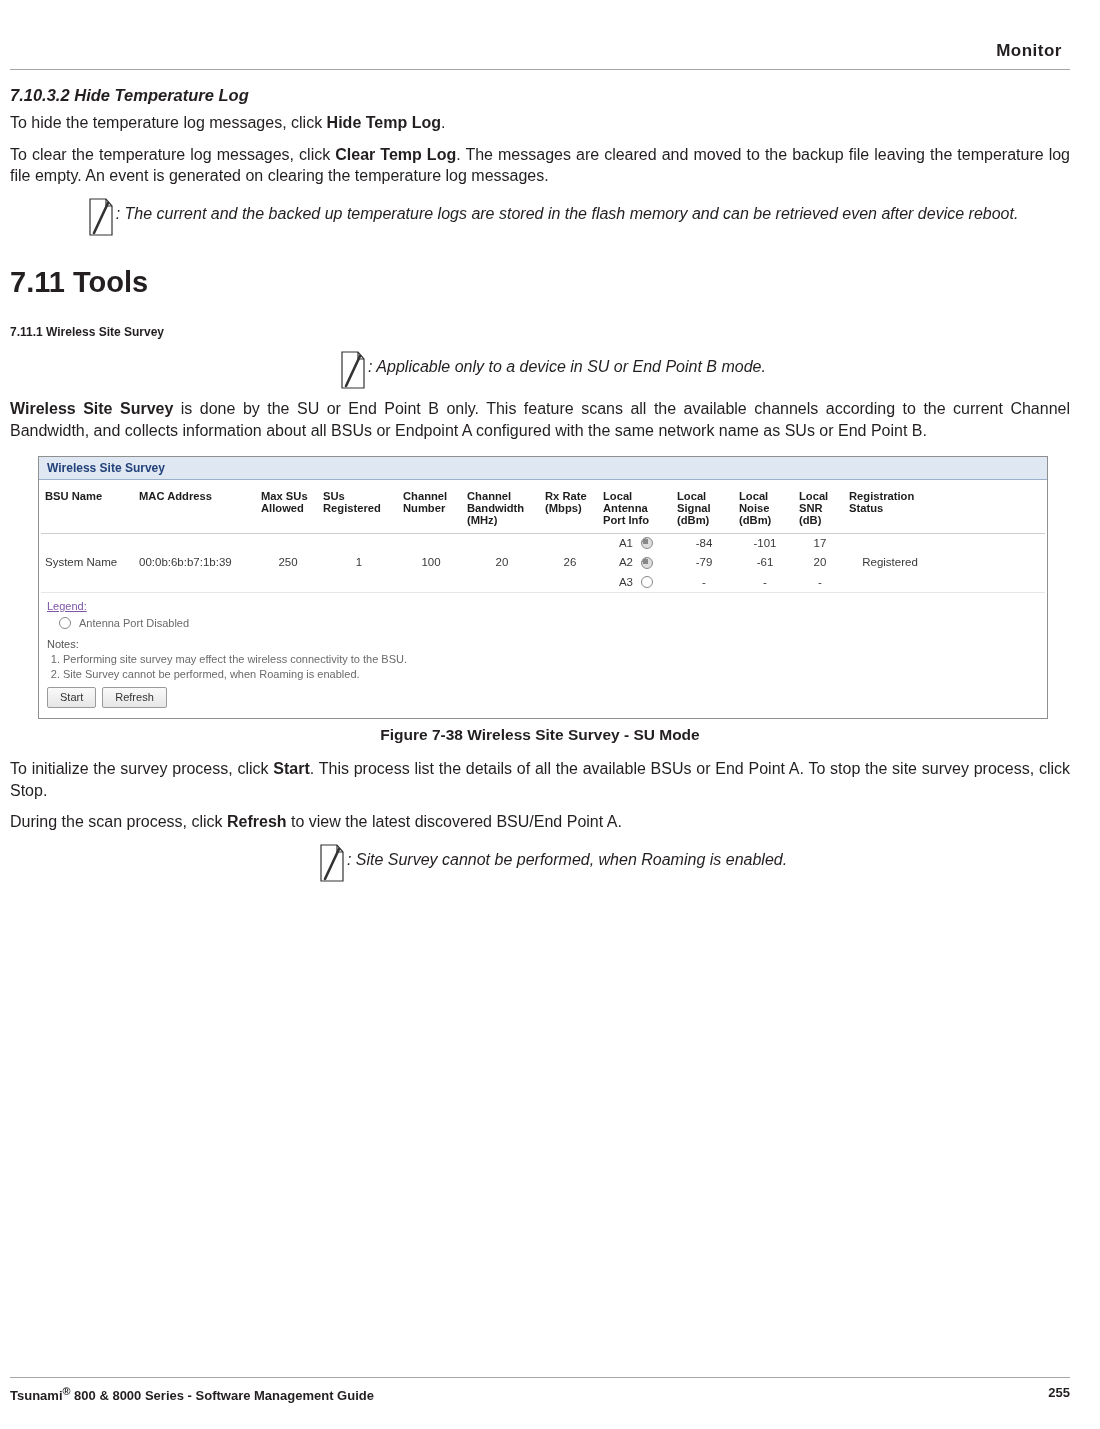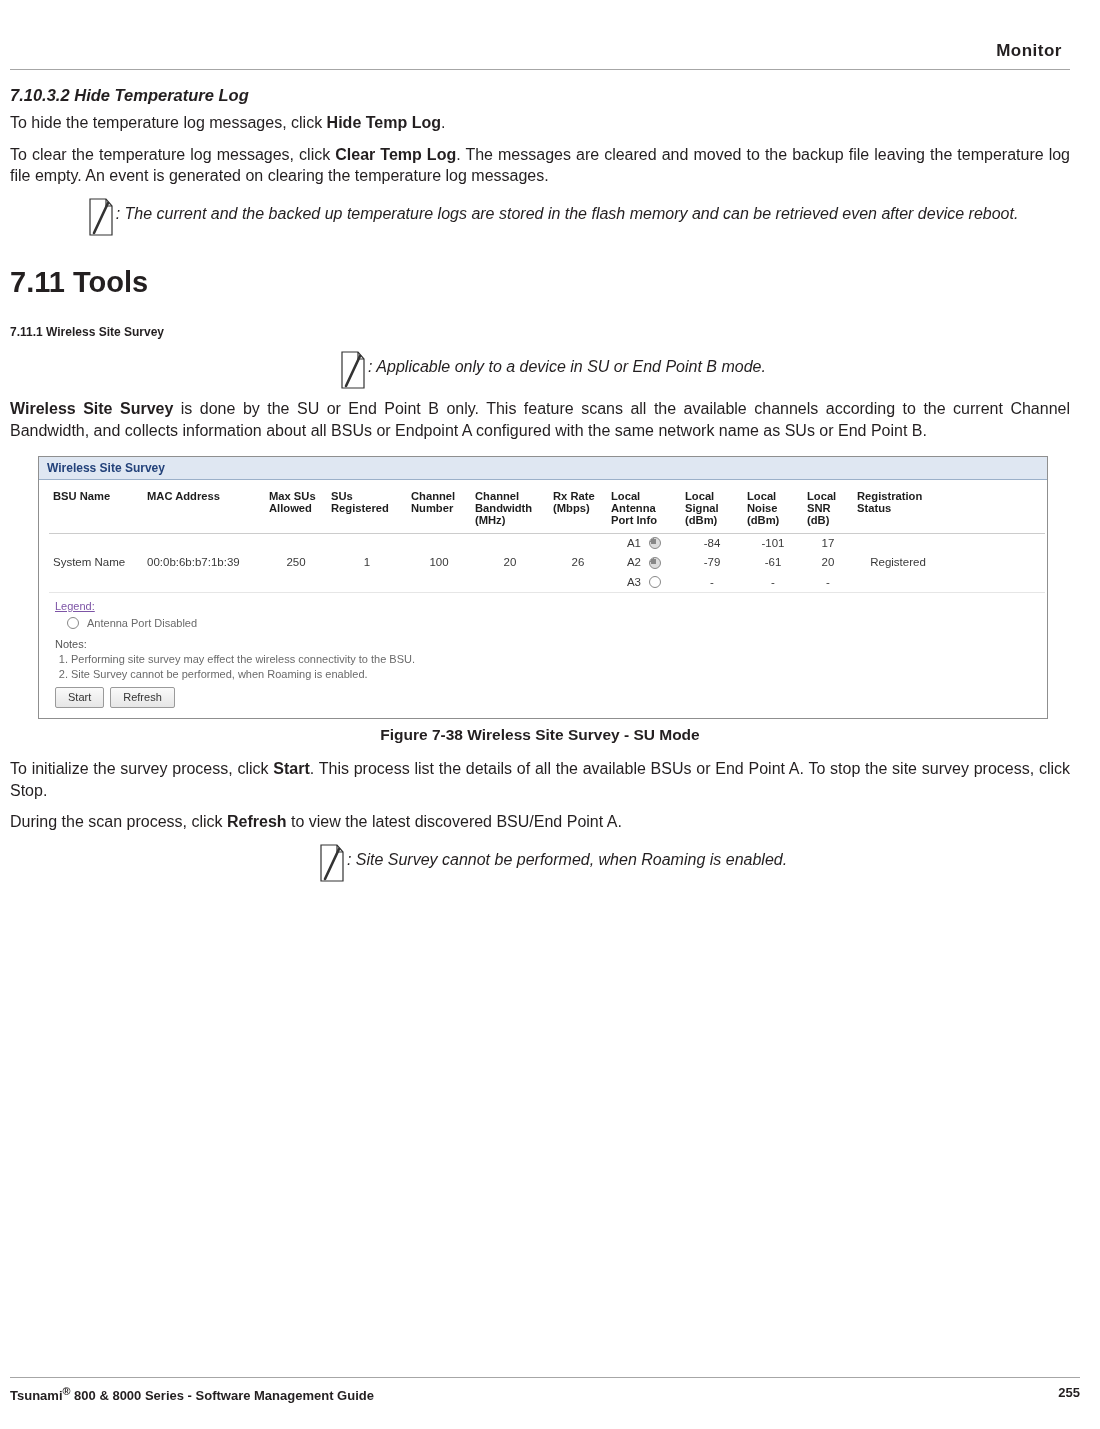--- a/index.html
+++ b/index.html
@@ -83,21 +83,20 @@
   .shot-title {
     background: #dfe7f2;
     border-bottom: 1px solid #9bb0c9;
     padding: 3px 8px;
     color: #23427a;
     font-weight: 700;
     font-size: 12px;
   }
   .shot-body {
     padding: 4px 2px 6px 2px;
-    margin-left: 8px;
   }
   .cols {
     display: grid;
     grid-template-columns: 94px 122px 62px 80px 64px 78px 58px 74px 62px 60px 50px 90px;
     border-bottom: 1px solid #ccc;
   }
   .cols > div {
     padding: 6px 4px;
     font-weight: 700;
     font-size: 11.2px;
@@ -140,21 +139,21 @@
   .btnrow { display:flex; gap:6px; margin:4px 6px 4px 6px; }
   .btn {
     border:1px solid #9a9a9a; background:linear-gradient(#fafafa,#e6e6e6);
     padding:2px 12px; font-size:11px; color:#333; border-radius:2px;
   }
   .fig-caption {
     text-align:center; font-weight:700; font-size:15.5px; margin:6px 0 12px 0;
   }
   .footer {
     position: absolute;
-    left: 10px; right: 20px; bottom: 24px;
+    left: 10px; right: 30px; bottom: 24px;
   }
   .footer-hr {
     border:none; border-top:1px solid #a6a6a6; margin:0 0 6px 0;
   }
   .footer-row {
     display:flex; justify-content:space-between;
     font-size:13px; font-weight:700;
   }
 </style>
 </head>

